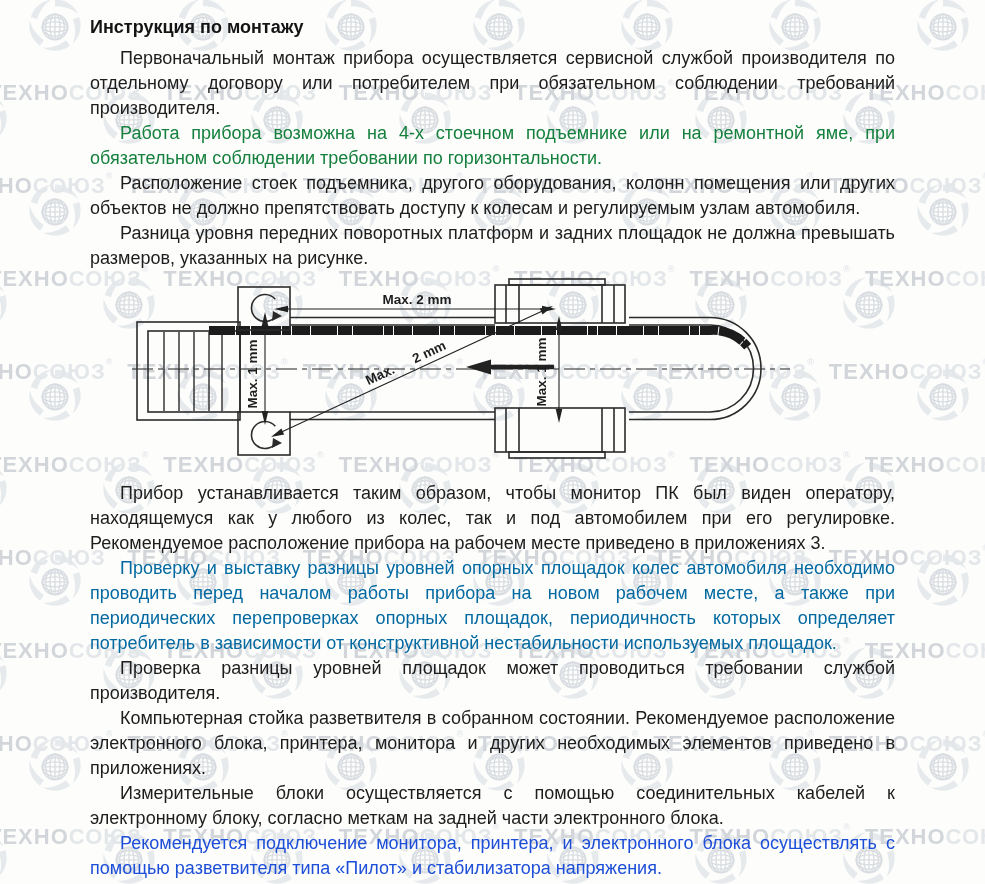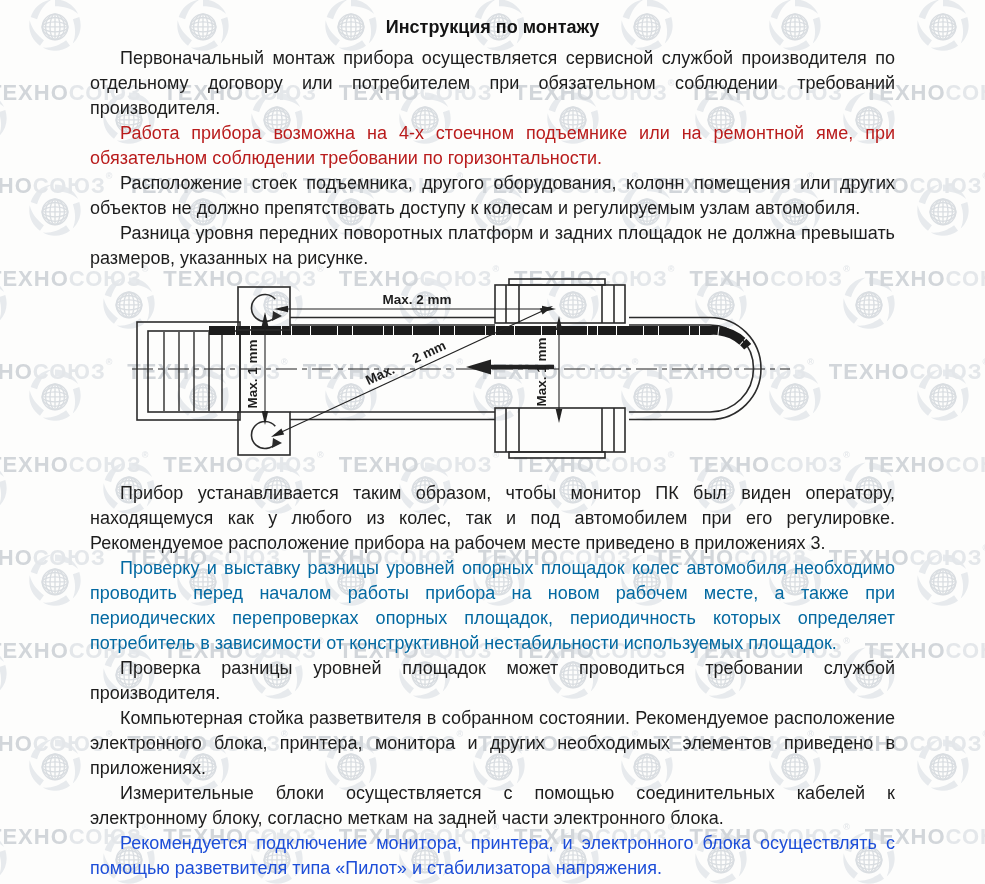--- a/index.html
+++ b/index.html
@@ -12,21 +12,21 @@
   .wm-globe{position:absolute;width:54px;height:54px;}
   .wm-row{
     position:absolute;white-space:nowrap;font-weight:bold;
     font-size:22px;letter-spacing:1px;line-height:1;
   }
   .wm-unit{display:inline-block;margin-right:15px;font-style:normal;}
   .wm-unit i,.wm-unit b{font-style:normal;font-weight:bold;}
   .wm-unit sup{font-size:9px;vertical-align:14px;letter-spacing:0;}
   .content{position:absolute;inset:0;z-index:1;padding:16px 90px 0 90px;}
   .title{
-    font-size:18px;line-height:22px;font-weight:bold;text-align:center;
+    font-size:18px;line-height:22px;font-weight:bold;
     margin:0 0 8px 0;color:#141414;
   }
   .para{
     margin:0;text-indent:30px;text-align:justify;
     font-size:18px;line-height:25px;color:#1d1d1d;
   }
   .figure{width:660px;height:200px;margin:4px 0 6px 42px;position:relative;}
   .figure svg{display:block;}
 </style>
 </head>
@@ -1232,21 +1232,21 @@
     <div class="wm-row" style="top: 637px; left: -12px;"><span class="wm-unit"><b style="color: rgb(210, 214, 218);">ТЕХНО</b><i style="color: rgb(228, 231, 234);">СОЮЗ</i><sup style="color: rgb(228, 231, 234);">®</sup></span><span class="wm-unit"><b style="color: rgb(210, 214, 218);">ТЕХНО</b><i style="color: rgb(228, 231, 234);">СОЮЗ</i><sup style="color: rgb(228, 231, 234);">®</sup></span><span class="wm-unit"><b style="color: rgb(210, 214, 218);">ТЕХНО</b><i style="color: rgb(228, 231, 234);">СОЮЗ</i><sup style="color: rgb(228, 231, 234);">®</sup></span><span class="wm-unit"><b style="color: rgb(210, 214, 218);">ТЕХНО</b><i style="color: rgb(228, 231, 234);">СОЮЗ</i><sup style="color: rgb(228, 231, 234);">®</sup></span><span class="wm-unit"><b style="color: rgb(210, 214, 218);">ТЕХНО</b><i style="color: rgb(228, 231, 234);">СОЮЗ</i><sup style="color: rgb(228, 231, 234);">®</sup></span><span class="wm-unit"><b style="color: rgb(210, 214, 218);">ТЕХНО</b><i style="color: rgb(228, 231, 234);">СОЮЗ</i></span></div>
     <div class="wm-row" style="top: 730px; left: -48px;"><span class="wm-unit"><b style="color: rgb(210, 214, 218);">ТЕХНО</b><i style="color: rgb(228, 231, 234);">СОЮЗ</i><sup style="color: rgb(228, 231, 234);">®</sup></span><span class="wm-unit"><b style="color: rgb(210, 214, 218);">ТЕХНО</b><i style="color: rgb(228, 231, 234);">СОЮЗ</i><sup style="color: rgb(228, 231, 234);">®</sup></span><span class="wm-unit"><b style="color: rgb(210, 214, 218);">ТЕХНО</b><i style="color: rgb(228, 231, 234);">СОЮЗ</i><sup style="color: rgb(228, 231, 234);">®</sup></span><span class="wm-unit"><b style="color: rgb(210, 214, 218);">ТЕХНО</b><i style="color: rgb(228, 231, 234);">СОЮЗ</i><sup style="color: rgb(228, 231, 234);">®</sup></span><span class="wm-unit"><b style="color: rgb(210, 214, 218);">ТЕХНО</b><i style="color: rgb(228, 231, 234);">СОЮЗ</i><sup style="color: rgb(228, 231, 234);">®</sup></span><span class="wm-unit"><b style="color: rgb(210, 214, 218);">ТЕХНО</b><i style="color: rgb(228, 231, 234);">СОЮЗ</i><sup style="color: rgb(228, 231, 234);">®</sup></span></div>
     <div class="wm-row" style="top: 823px; left: -12px;"><span class="wm-unit"><b style="color: rgb(210, 214, 218);">ТЕХНО</b><i style="color: rgb(228, 231, 234);">СОЮЗ</i><sup style="color: rgb(228, 231, 234);">®</sup></span><span class="wm-unit"><b style="color: rgb(210, 214, 218);">ТЕХНО</b><i style="color: rgb(228, 231, 234);">СОЮЗ</i><sup style="color: rgb(228, 231, 234);">®</sup></span><span class="wm-unit"><b style="color: rgb(210, 214, 218);">ТЕХНО</b><i style="color: rgb(228, 231, 234);">СОЮЗ</i><sup style="color: rgb(228, 231, 234);">®</sup></span><span class="wm-unit"><b style="color: rgb(210, 214, 218);">ТЕХНО</b><i style="color: rgb(228, 231, 234);">СОЮЗ</i><sup style="color: rgb(228, 231, 234);">®</sup></span><span class="wm-unit"><b style="color: rgb(210, 214, 218);">ТЕХНО</b><i style="color: rgb(228, 231, 234);">СОЮЗ</i><sup style="color: rgb(228, 231, 234);">®</sup></span><span class="wm-unit"><b style="color: rgb(210, 214, 218);">ТЕХНО</b><i style="color: rgb(228, 231, 234);">СОЮЗ</i></span></div>
   </div>
 
 <div class="content">
   <h1 class="title">Инструкция по монтажу</h1>
 
   <div id="paras-top">
       <p class="para" style="color: rgb(29, 29, 29);">Первоначальный монтаж прибора осуществляется сервисной службой производителя по отдельному договору или потребителем при обязательном соблюдении требований производителя.</p>
-      <p class="para" style="color: #b91c1c;">Работа прибора возможна на 4-х стоечном подъемнике или на ремонтной яме, при обязательном соблюдении требовании по горизонтальности.</p>
+      <p class="para" style="color: #15803d;">Работа прибора возможна на 4-х стоечном подъемнике или на ремонтной яме, при обязательном соблюдении требовании по горизонтальности.</p>
       <p class="para" style="color: rgb(29, 29, 29);">Расположение стоек подъемника, другого оборудования, колонн помещения или других объектов не должно препятствовать доступу к колесам и регулируемым узлам автомобиля.</p>
       <p class="para" style="color: rgb(29, 29, 29);">Разница уровня передних поворотных платформ и задних площадок не должна превышать размеров, указанных на рисунке.</p>
     </div>
 
   <div class="figure">
     <svg width="660" height="200" viewBox="0 0 660 200">
 
       <path d="M0 94 H658" stroke="#222222" stroke-width="1.2" fill="none" stroke-dasharray="21 5 5 5"></path>
 
       <g stroke="#2b2b2b" stroke-width="1.6" fill="none">

